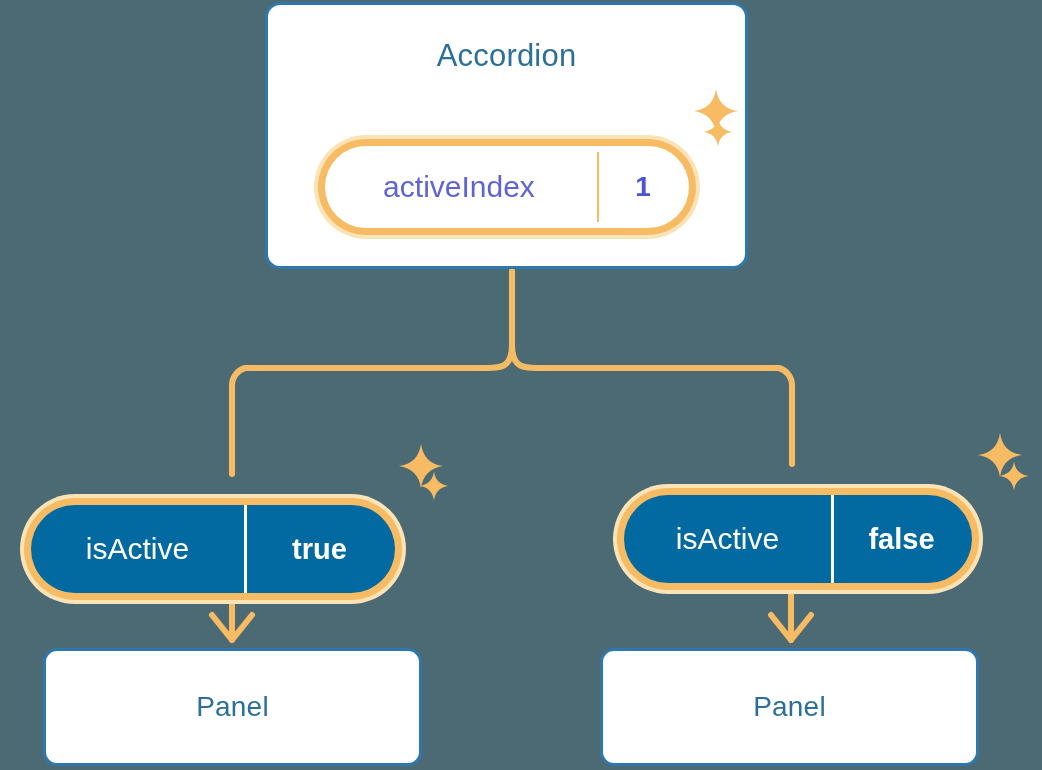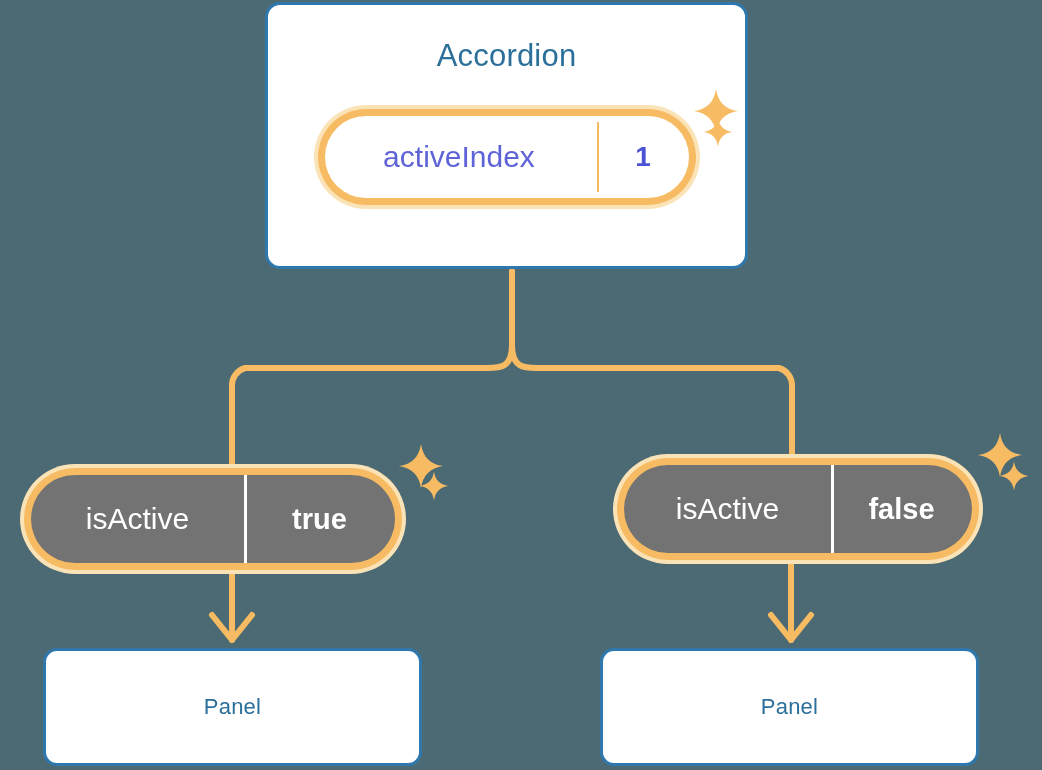--- a/index.html
+++ b/index.html
@@ -62,25 +62,26 @@
   .panel-card {
     width: 379px;
     height: 118px;
     top: 648px;
     display: flex;
     align-items: center;
     justify-content: center;
   }
   #panel-left  { left: 43px; }
   #panel-right { left: 600px; }
-  .panel-card .card-title { font-size: 22px; }
+  .panel-card .card-title { font-size: 28px; }
 
   
   .pill-wrap {
     position: absolute;
+    margin-top: 30px;
   }
   .pill {
     position: relative;
     display: flex;
     align-items: stretch;
     border-radius: 999px;
     box-sizing: border-box;
   }
   
   .pill::before {
@@ -133,21 +134,21 @@
   .pill-white .divider {
     position: absolute;
     top: 6px;
     bottom: 6px;
     width: 2px;
     background: #f7bc63;
     z-index: 3;
   }
 
   
-  .pill-purple .pill-inner { background: #737373; }
+  .pill-purple .pill-inner { background: #0369a1; }
   .pill-purple .pill-key {
     color: #ffffff;
     font-size: 30px;
     font-weight: 400;
   }
   .pill-purple .pill-val {
     color: #ffffff;
     font-size: 29px;
     font-weight: 700;
   }

